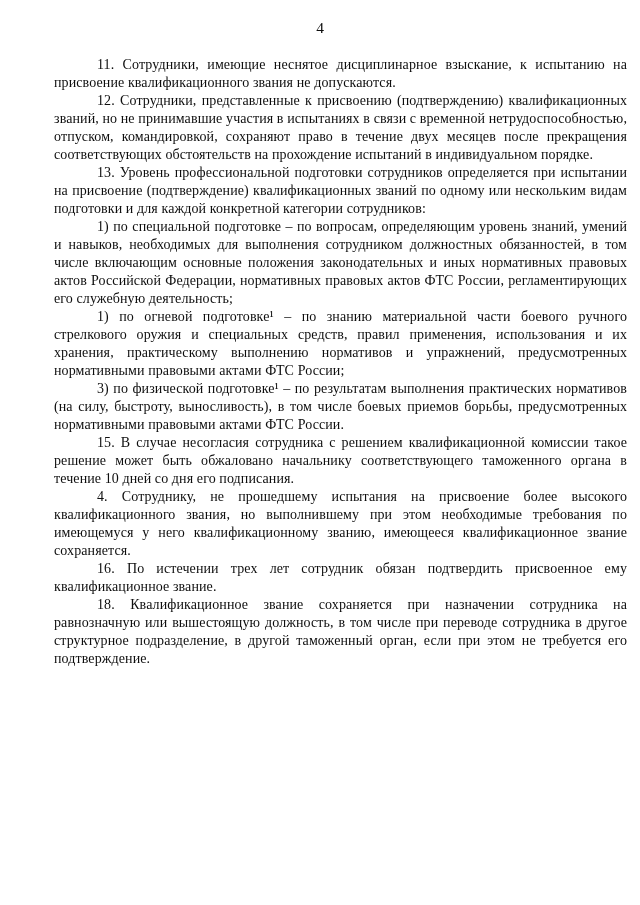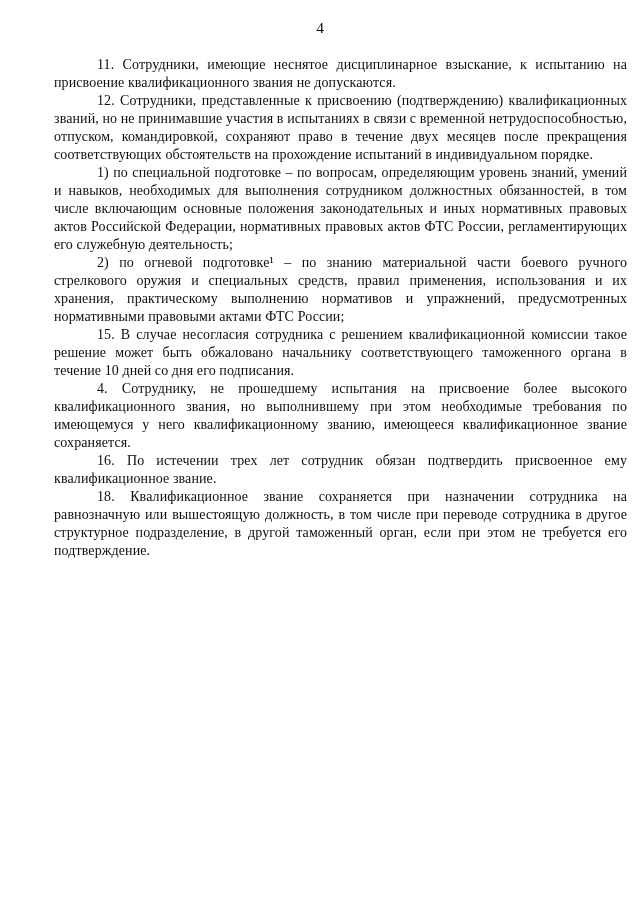--- a/index.html
+++ b/index.html
@@ -43,20 +43,22 @@
 </style>
 </head>
 <body>
 
 <div class="page">
   <div class="page-number">4</div>
 
   <div class="content">
     <p>11. Сотрудники, имеющие неснятое дисциплинарное взыскание, к испытанию на присвоение квалификационного звания не допускаются.</p>
     <p>12. Сотрудники, представленные к присвоению (подтверждению) квалификационных званий, но не принимавшие участия в испытаниях в связи с временной нетрудоспособностью, отпуском, командировкой, сохраняют право в течение двух месяцев после прекращения соответствующих обстоятельств на прохождение испытаний в индивидуальном порядке.</p>
+    <p>13. Уровень профессиональной подготовки сотрудников определяется при испытании на присвоение (подтверждение) квалификационных званий по одному или нескольким видам подготовки и для каждой конкретной категории сотрудников:</p>
     <p>1) по специальной подготовке – по вопросам, определяющим уровень знаний, умений и навыков, необходимых для выполнения сотрудником должностных обязанностей, в том числе включающим основные положения законодательных и иных нормативных правовых актов Российской Федерации, нормативных правовых актов ФТС России, регламентирующих его служебную деятельность;</p>
-    <p>2) по огневой подготовке¹ – по знанию материальной части боевого ручного стрелкового оружия и специальных средств, правил применения, использования и их хранения, практическому выполнению нормативов и упражнений, предусмотренных нормативными правовыми актами ФТС России;</p>
+    <p>1) по огневой подготовке¹ – по знанию материальной части боевого ручного стрелкового оружия и специальных средств, правил применения, использования и их хранения, практическому выполнению нормативов и упражнений, предусмотренных нормативными правовыми актами ФТС России;</p>
+    <p>3) по физической подготовке¹ – по результатам выполнения практических нормативов (на силу, быстроту, выносливость), в том числе боевых приемов борьбы, предусмотренных нормативными правовыми актами ФТС России.</p>
     <p>15. В случае несогласия сотрудника с решением квалификационной комиссии такое решение может быть обжаловано начальнику соответствующего таможенного органа в течение 10 дней со дня его подписания.</p>
     <p>4. Сотруднику, не прошедшему испытания на присвоение более высокого квалификационного звания, но выполнившему при этом необходимые требования по имеющемуся у него квалификационному званию, имеющееся квалификационное звание сохраняется.</p>
     <p>16. По истечении трех лет сотрудник обязан подтвердить присвоенное ему квалификационное звание.</p>
     <p>18. Квалификационное звание сохраняется при назначении сотрудника на равнозначную или вышестоящую должность, в том числе при переводе сотрудника в другое структурное подразделение, в другой таможенный орган, если при этом не требуется его подтверждение.</p>
   </div>
 </div>
 
 </body></html>

